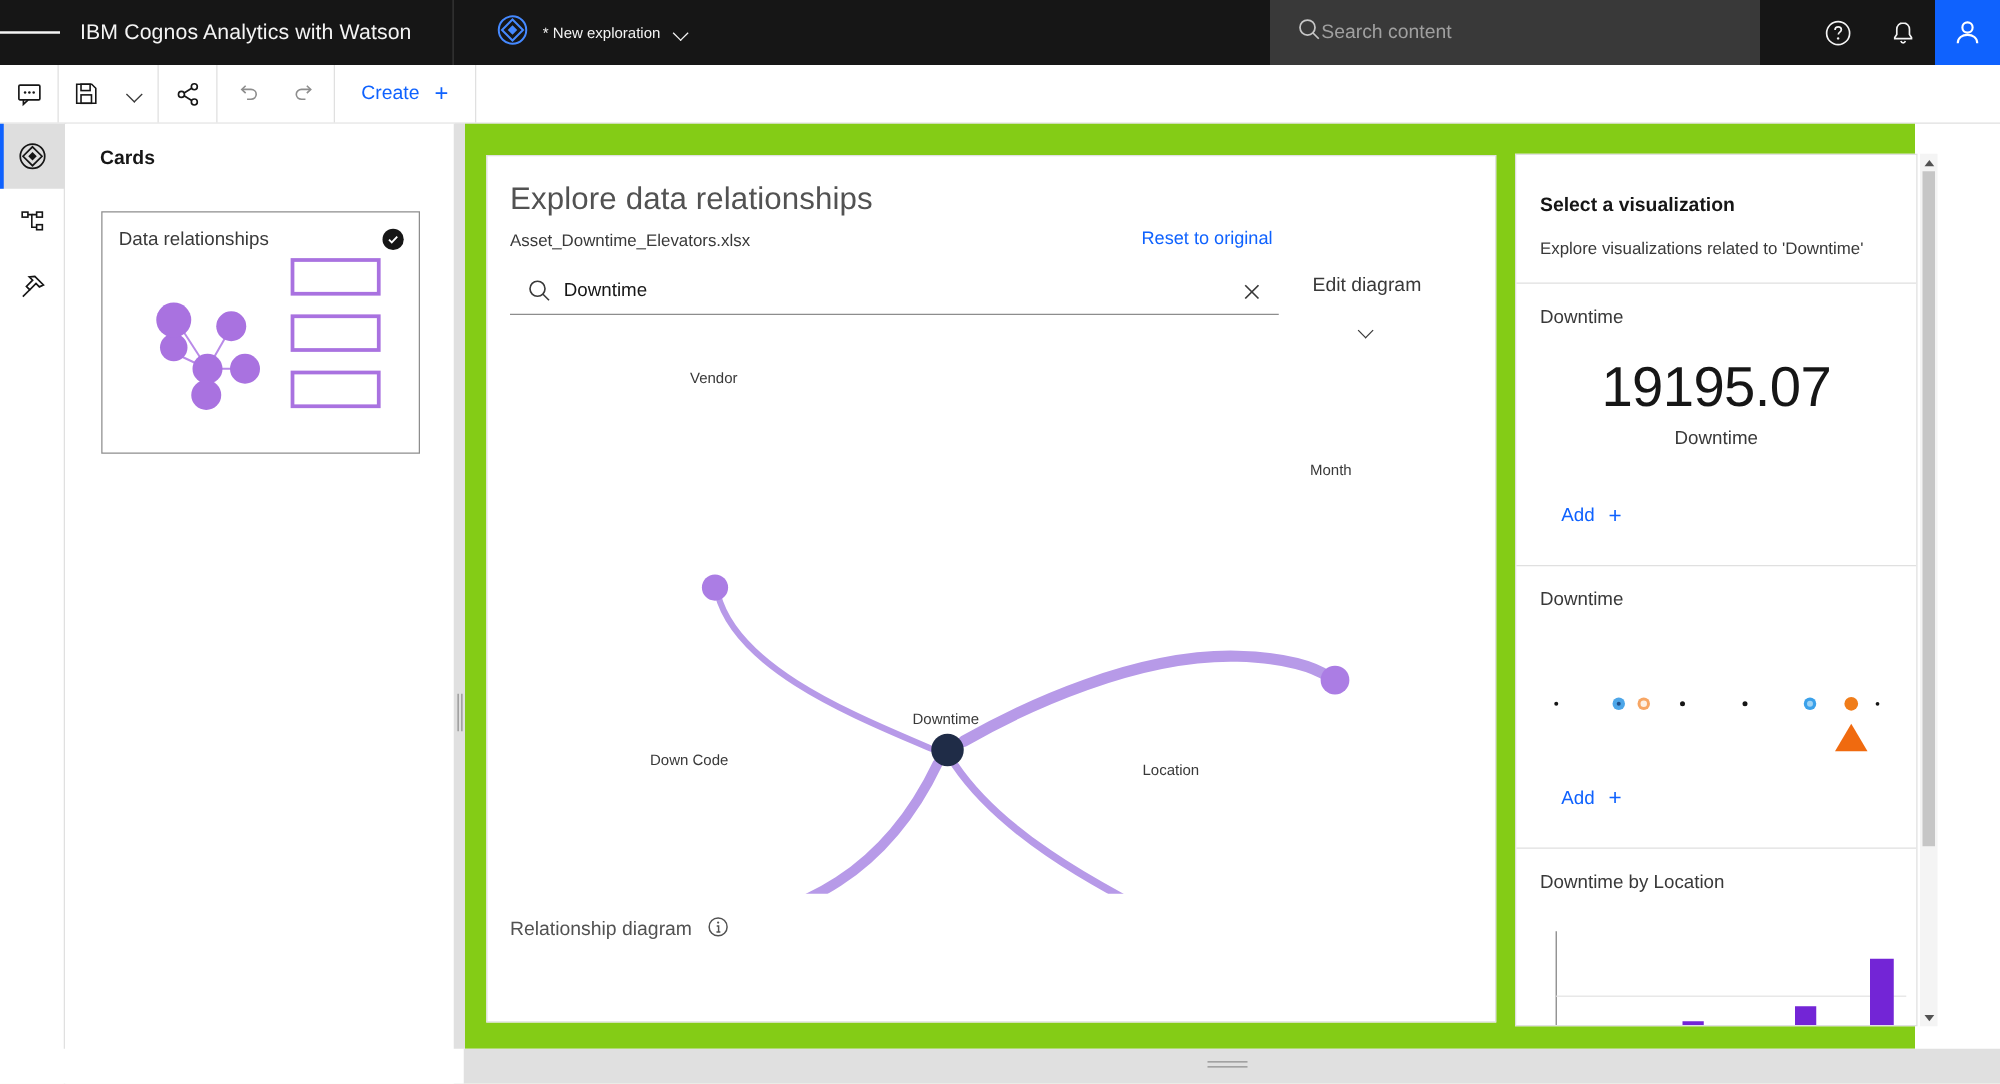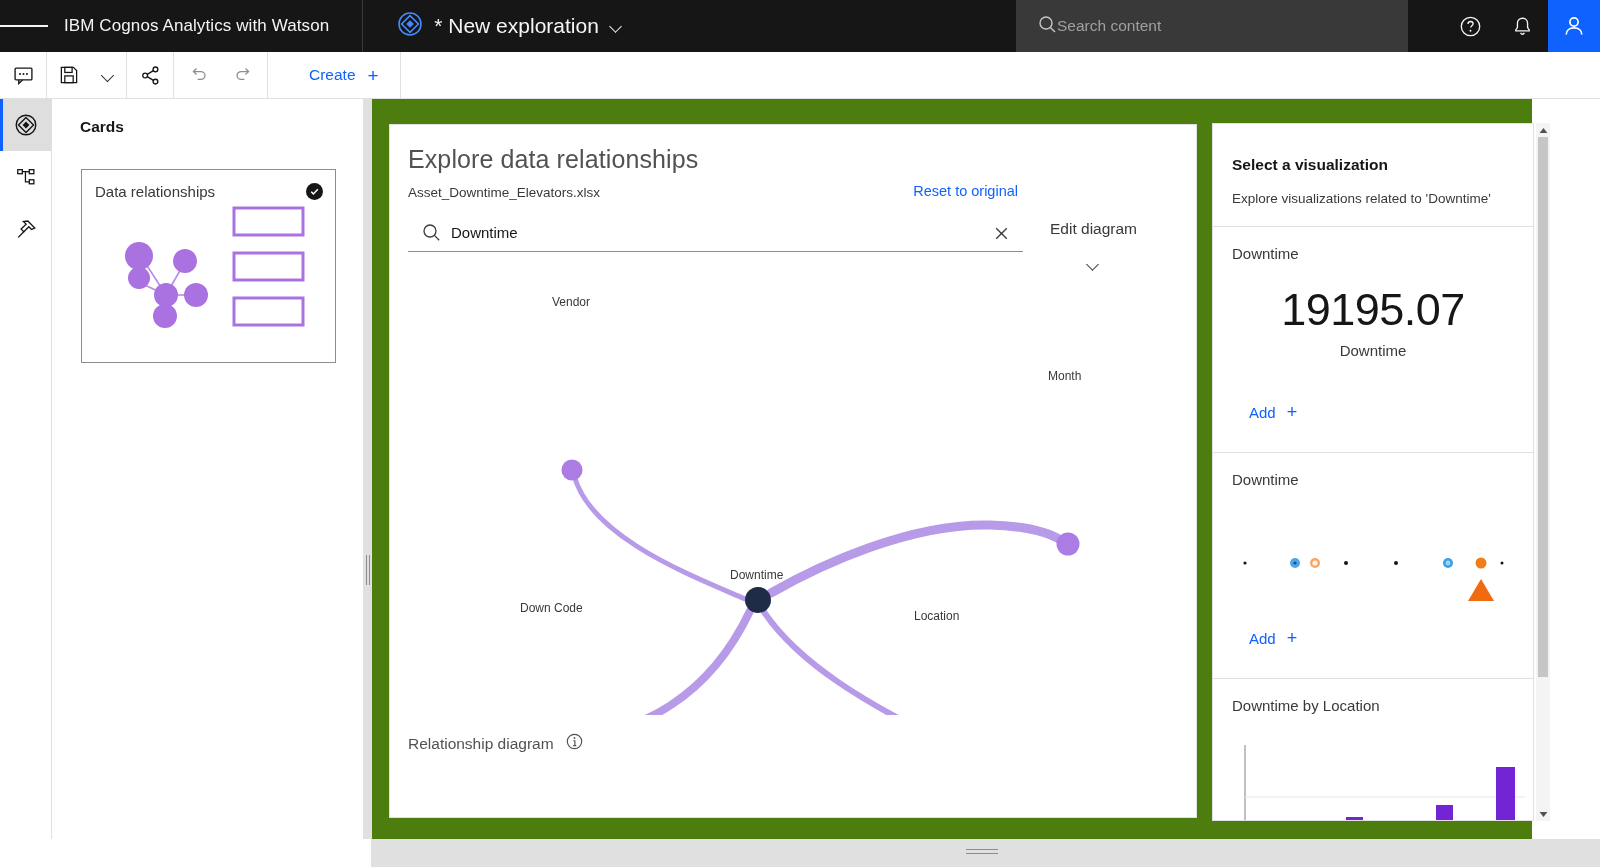--- a/index.html
+++ b/index.html
@@ -21,21 +21,21 @@
   }
   .hamburger span { display: block; width: 17px; height: 1.8px; background: #f4f4f4; margin: 2.4px 0; }
   .brand {
     color: #f4f4f4; font-size: 17px; padding-left: 16px; letter-spacing: .1px;
     white-space: nowrap;
   }
   .brand b { font-weight: 400; }
   .brand i { font-style: normal; font-weight: 400; margin-top: 22px; }
   .vdiv { width: 1px; height: 52px; background: #393939; margin-left: 33px; }
   .expl-group { display: flex; align-items: center; gap: 11px; padding-left: 34px; cursor: pointer; }
-  .expl-title { color: #f4f4f4; font-size: 21px; white-space: nowrap; }
+  .expl-title { color: #f4f4f4; font-size: 12px; white-space: nowrap; }
   .chev-down {
     width: 13px; height: 8px; position: relative;
   }
   .chev-down::before {
     content: ""; position: absolute; left: 1px; top: 0px; width: 8px; height: 8px;
     border-right: 1.7px solid #f4f4f4; border-bottom: 1.7px solid #f4f4f4;
     transform: rotate(45deg);
   }
   .searchbox {
     position: absolute; left: 1016px; top: 0; width: 392px; height: 52px;
@@ -59,21 +59,21 @@
   .tb {
     width: 47px; display: flex; align-items: center; justify-content: center;
     border-right: 1px solid #e0e0e0; cursor: pointer; position: relative;
   }
   .tb.narrow { width: 30px; border-right: none; }
   .tb.withdiv { border-right: 1px solid #e0e0e0; }
   .tb-create {
     display: flex; align-items: center; gap: 12px; padding: 0 21px;
     border-right: 1px solid #e0e0e0; cursor: pointer;
   }
-  .tb-create .lbl { color: #0f62fe; font-size: 15.5px; margin-left: 20px; }
+  .tb-create .lbl { color: #0f62fe; font-size: 15.5px; }
   .tb-create .plus { color: #0f62fe; font-size: 19px; line-height: 1; }
 
   
   .rail {
     position: absolute; left: 0; top: 99px; width: 52px; height: 768px;
     background: #fff; border-right: 1px solid #e0e0e0;
   }
   .rail-item {
     width: 52px; height: 52px; display: flex; align-items: center; justify-content: center;
     cursor: pointer; position: relative;
@@ -104,21 +104,21 @@
     position: absolute; left: 364px; top: 99px; width: 8px; height: 768px; background: #e0e0e0;
     cursor: col-resize;
   }
   .vsplit-grip {
     position: absolute; left: 2px; top: 456px; width: 4px; height: 30px;
     border-left: 1.4px solid #8d8d8d; border-right: 1.4px solid #8d8d8d;
   }
 
   
   .mainarea {
-    position: absolute; left: 372px; top: 99px; width: 1160px; height: 740px; background: #4d7c0f;
+    position: absolute; left: 372px; top: 99px; width: 1160px; height: 740px; background: #84cc16;
   }
   .main-card {
     position: absolute; left: 17px; top: 25px; width: 808px; height: 694px;
     background: #fff; border: 1px solid #e0e0e0;
   }
   .mc-title { font-size: 25px; font-weight: 300; color: #525252; padding: 20px 0 0 18px; letter-spacing: .1px;}
   .mc-file { font-size: 13.5px; color: #393939; position: absolute; left: 18px; top: 60px; }
   .mc-reset {
     position: absolute; right: 178px; top: 58px; font-size: 14.5px; color: #0f62fe; cursor: pointer;
   }

